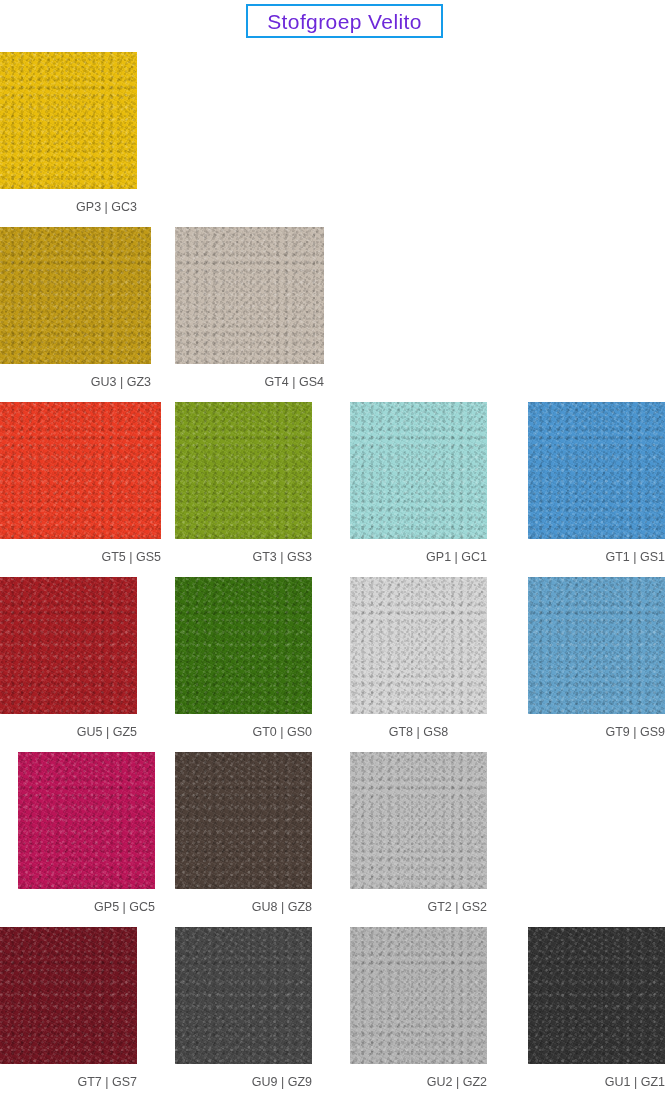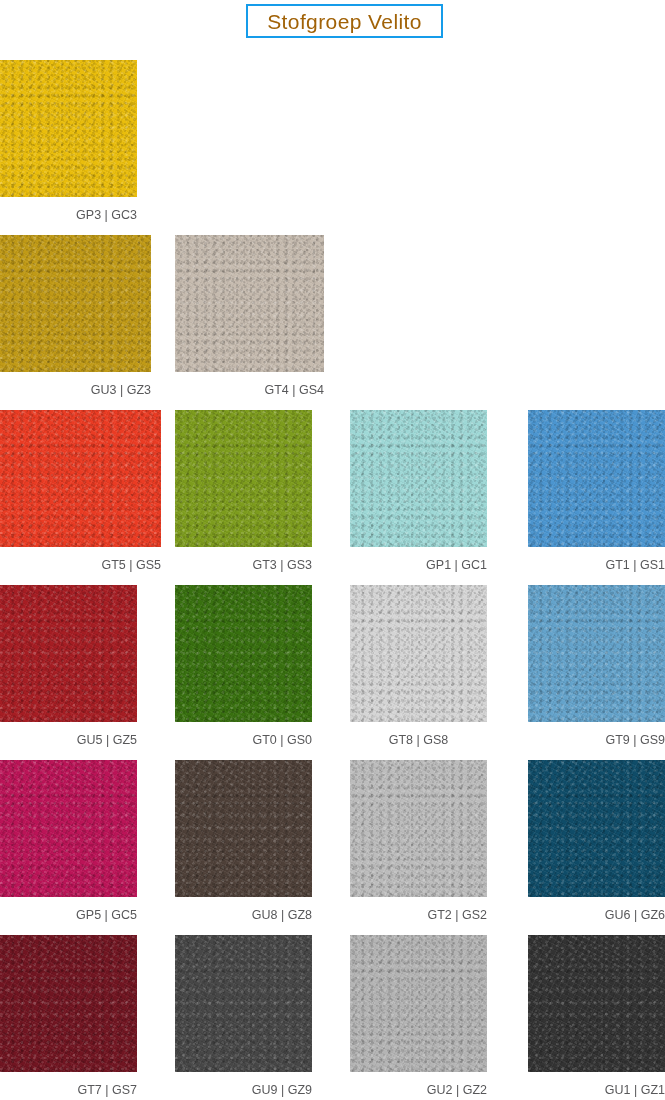--- a/index.html
+++ b/index.html
@@ -30,39 +30,38 @@
     top: 4px;
     width: 193px;
     height: 30px;
     border: 2px solid #159cea;
     background: #ffffff;
     display: flex;
     align-items: center;
     justify-content: center;
   }
   #title-text {
-    color: #a16207;
+    color: #6d28d9;
     font-size: 21px;
     font-weight: 400;
     letter-spacing: 0.4px;
     line-height: 1;
     white-space: nowrap;
   }
 
   
   #swatch-grid {
     position: absolute;
     left: 0;
     top: 52px;
     width: 665px;
     height: 1048px;
   }
   .swatch-cell {
     position: absolute;
-    margin-top: 8px;
   }
   .swatch-tile {
     width: 100%;
     height: 100%;
     position: relative;
     overflow: hidden;
     background-repeat: repeat;
   }
   
   .swatch-tile::before {
@@ -152,35 +151,31 @@
       <div class="swatch-label" style="top: 149px;">GT0 | GS0</div>
     </div>
     <div class="swatch-cell" style="left: 350px; top: 525px; width: 137px; height: 163px;">
       <div class="swatch-tile" style="height: 137px; background-color: rgb(213, 213, 213);"></div>
       <div class="swatch-label" style="top: 149px; text-align: center;">GT8 | GS8</div>
     </div>
     <div class="swatch-cell" style="left: 528px; top: 525px; width: 137px; height: 163px;">
       <div class="swatch-tile" style="height: 137px; background-color: rgb(100, 163, 203);"></div>
       <div class="swatch-label" style="top: 149px;">GT9 | GS9</div>
     </div>
-    <div class="swatch-cell" style="left: 0px; top: 700px; width: 137px; height: 163px;">
+    <div class="swatch-cell" style="left: 0px; top: 700px; width: 137px; height: 163px; padding-left: 18px;">
       <div class="swatch-tile" style="height: 137px; background-color: rgb(187, 20, 87);"></div>
       <div class="swatch-label" style="top: 149px;">GP5 | GC5</div>
     </div>
     <div class="swatch-cell" style="left: 175px; top: 700px; width: 137px; height: 163px;">
       <div class="swatch-tile" style="height: 137px; background-color: rgb(78, 64, 56);"></div>
       <div class="swatch-label" style="top: 149px;">GU8 | GZ8</div>
     </div>
     <div class="swatch-cell" style="left: 350px; top: 700px; width: 137px; height: 163px;">
       <div class="swatch-tile" style="height: 137px; background-color: rgb(188, 188, 188);"></div>
       <div class="swatch-label" style="top: 149px;">GT2 | GS2</div>
-    </div>
-    <div class="swatch-cell" style="left: 528px; top: 700px; width: 137px; height: 163px;">
-      <div class="swatch-tile" style="height: 137px; background-color: rgb(15, 76, 104);"></div>
-      <div class="swatch-label" style="top: 149px;">GU6 | GZ6</div>
     </div>
     <div class="swatch-cell" style="left: 0px; top: 875px; width: 137px; height: 163px;">
       <div class="swatch-tile" style="height: 137px; background-color: rgb(113, 21, 33);"></div>
       <div class="swatch-label" style="top: 149px;">GT7 | GS7</div>
     </div>
     <div class="swatch-cell" style="left: 175px; top: 875px; width: 137px; height: 163px;">
       <div class="swatch-tile" style="height: 137px; background-color: rgb(71, 71, 71);"></div>
       <div class="swatch-label" style="top: 149px;">GU9 | GZ9</div>
     </div>
     <div class="swatch-cell" style="left: 350px; top: 875px; width: 137px; height: 163px;">

